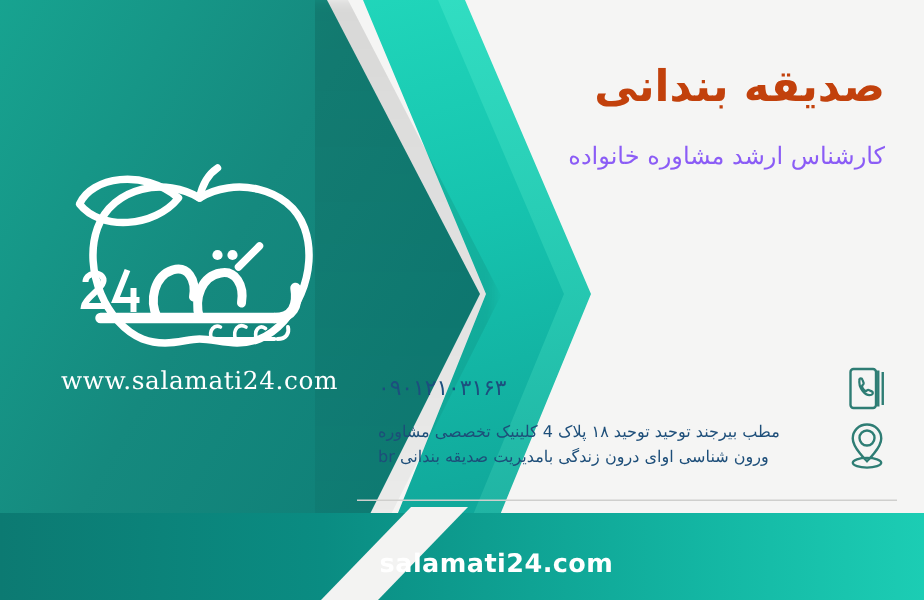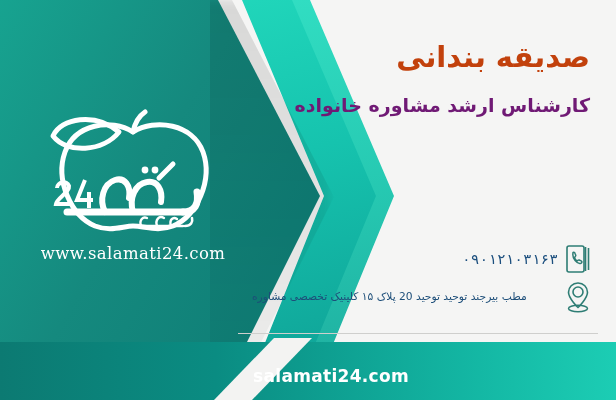--- a/index.html
+++ b/index.html
@@ -111,23 +111,23 @@
     color: #c2410c;
     font-size: 29px;
     font-weight: bold;
     direction: rtl;
     z-index: 8;
     letter-spacing: .5px;
   }
   .role {
     position: absolute;
     right: 26px; top: 94px;
-    color: #701a75;
-    font-size: 19px;
-    font-weight: bold;
+    color: #8b5cf6;
+    font-size: 16px;
+    font-weight: normal;
     direction: rtl;
     z-index: 8;
   }
 
   .contact-block {
     position: absolute;
     right: 18px; top: 244px;
     width: 350px;
     z-index: 8;
     direction: rtl;
@@ -151,22 +151,21 @@
     text-align: left;
     color: #1c4f7e;
     font-size: 13px;
     direction: rtl;
     padding-left: 4px;
   }
   .phone-text {
     color: #1c4f7e;
     font-size: 14.5px;
     letter-spacing: .5px;
-    text-align: right;
-    font-family: Liberation Mono, monospace;
+    text-align: left;
   }
   .addr-line {
     display: block;
     line-height: 1.55;
     font-size: 10.7px;
     color: #1d4e79;
     white-space: nowrap;
     text-align: left;
   }
   .divider {
@@ -242,21 +241,22 @@
     <div class="contact-row">
       <div class="contact-icon">
         <svg width="30" height="34" viewBox="0 0 30 34">
           <path d="M15 3 C 9.5 3, 5.5 7.2, 5.5 12.3 C 5.5 18.5, 15 27.5, 15 27.5
                    C 15 27.5, 24.5 18.5, 24.5 12.3 C 24.5 7.2, 20.5 3, 15 3 Z" fill="none" stroke="#2e7d74" stroke-width="1.6"></path>
           <circle cx="15" cy="12" r="5" fill="none" stroke="#2e7d74" stroke-width="1.6"></circle>
           <ellipse cx="15" cy="28.5" rx="9.5" ry="3.2" fill="none" stroke="#2e7d74" stroke-width="1.5"></ellipse>
         </svg>
       </div>
       <div class="contact-text">
-        <span class="addr-line">مطب بیرجند توحید توحید 20 پلاک ۱۵ کلینیک تخصصی مشاوره</span>
+        <span class="addr-line">مطب بیرجند توحید توحید ۱۸ پلاک 4 کلینیک تخصصی مشاوره</span>
+        <span class="addr-line">ورون شناسی اوای درون زندگی بامدیریت صدیقه بندانی br</span>
       </div>
     </div>
 
   </div>
 
   <div class="divider"></div>
 
   <div class="bottom-bar"></div>
   <div class="bottom-bar-wedge"></div>
   <div class="bottom-url">salamati24.com</div>

